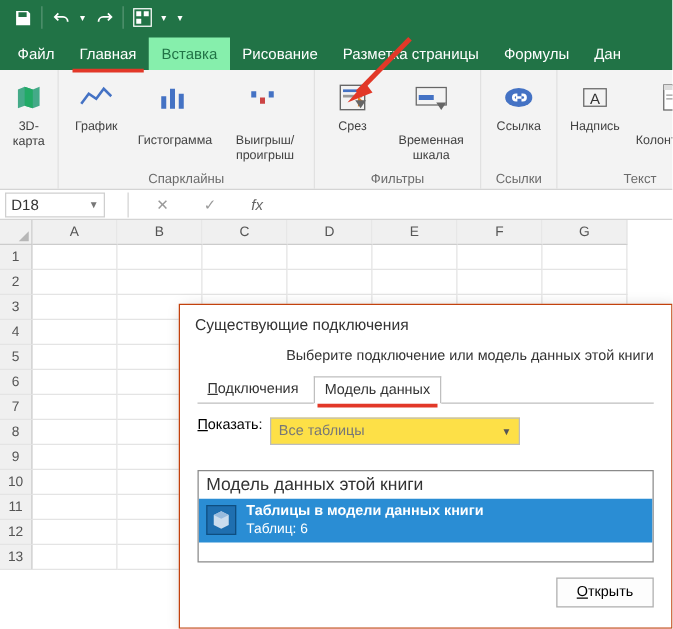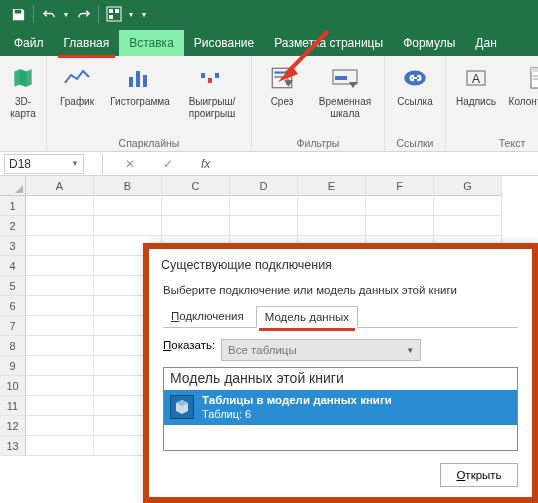--- a/index.html
+++ b/index.html
@@ -12,21 +12,21 @@
 
   .ribbon-tabs { background:#217346; display:flex; align-items:flex-end; height:28px; padding-left:4px; }
   .rtab { padding:6px 10px 6px; color:#fff; font-size:12px; cursor:pointer; position:relative; }
   .rtab.active { background:#86efac; color:#217346; }
   .rtab.home-underline::after { content:""; position:absolute; left:4px; right:4px; bottom:-2px; height:3px; background:#e23828; }
 
   .ribbon-body { background:#f3f3f3; border-bottom:1px solid #d4d4d4; height:96px; display:flex; }
   .rgroup { border-right:1px solid #e1e1e1; display:flex; flex-direction:column; justify-content:space-between; padding:4px 4px 2px; }
   .rgroup-items { display:flex; gap:2px; flex:1; }
   .ritem { display:flex; flex-direction:column; align-items:center; justify-content:flex-start; width:52px; cursor:pointer; padding-top:2px; }
-  .ritem.wide { width:70px; }
+  .ritem.wide { width:70px;gap:11px; }
   .ritem.narrow { width:38px; }
   .ritem .icon { width:32px; height:32px; display:flex; align-items:center; justify-content:center; margin-bottom:2px; }
   .ritem .lbl { font-size:10px; color:#424242; text-align:center; line-height:1.15; }
   .rgroup-title { font-size:10.5px; color:#6b6b6b; text-align:center; padding:1px 0 0; }
 
   .namebox-bar { display:flex; align-items:center; height:24px; border-bottom:1px solid #d4d4d4; background:#fff;gap:16px; }
   .namebox { width:80px; border:1px solid #cfcfcf; height:20px; margin:2px 2px 2px 4px; display:flex; align-items:center; padding:0 4px; font-size:12px; color:#333; justify-content:space-between;}
   .namebox .dd { font-size:8px; color:#777; }
   .fx-sep { width:1px; background:#d4d4d4; height:20px; }
   .fx-btn { width:22px; text-align:center; color:#999; font-size:12px; }
@@ -38,35 +38,35 @@
   .corner { width:26px; height:20px; background:#f0f0f0; border-right:1px solid #ccc; border-bottom:1px solid #ccc; position:relative;}
   .corner::after { content:""; position:absolute; right:2px; bottom:2px; width:0;height:0;border-left:8px solid transparent; border-bottom:8px solid #b7b7b7;}
   .rowhdr { width:26px; height:20px; background:#f0f0f0; border-right:1px solid #ccc; border-bottom:1px solid #e4e4e4; font-size:11px; color:#555; display:flex; align-items:center; justify-content:center;}
   .cols { flex:1; display:flex; flex-direction:column; }
   .colhdrs { display:flex; }
   .colhdr { width:68px; height:20px; background:#f0f0f0; border-right:1px solid #e4e4e4; border-bottom:1px solid #ccc; font-size:11px; color:#555; display:flex; align-items:center; justify-content:center;}
   .cells { display:flex; flex-direction:column;}
   .cellrow { display:flex; }
   .cell { width:68px; height:20px; border-right:1px solid #e4e4e4; border-bottom:1px solid #e4e4e4; }
 
-  .dialog { position:absolute; left:143px; top:243px; width:395px; height:260px; background:#fff; border:6px solid #c2410c; box-shadow: 3px 3px 12px rgba(0,0,0,0.25); }
+  .dialog { position:absolute; left:143px; top:243px; width:395px; height:260px; background:#fff; border:1px solid #c2410c; box-shadow: 3px 3px 12px rgba(0,0,0,0.25); }
   .dialog .dtitle { padding:9px 12px 12px; font-size:12.5px; color:#333; }
-  .dialog .dmsg { padding:0 14px 10px; font-size:11.5px; color:#333; }
+  .dialog .dmsg { padding:0 14px 10px; font-size:11.5px; color:#333;text-align:right; }
   .dialog .dtabs { display:flex; padding:0 14px; }
   .dtab { padding:4px 8px; font-size:11.5px; color:#333; border-bottom:1px solid transparent; margin-right:4px; cursor:pointer;}
   .dtab .ul { text-decoration:underline; }
   .dtab.active { border:1px solid #bfbfbf; border-bottom:1px solid #fff; background:#fff; position:relative; z-index:2;}
   .dtabline { height:1px; background:#bfbfbf; margin:0 14px; position:relative; top:-1px;}
   .dtab.active.red-under::after { content:""; position:absolute; left:2px; right:2px; bottom:-4px; height:3px; background:#e23828;}
   .drow { display:flex; padding:10px 14px 6px; gap:6px;}
   .drow label { font-size:11.5px;}
   .drow label .ul { text-decoration:underline;}
-  .dselect { flex:0 0 200px; height:22px; border:1px solid #bdbdbd; background:#e5e5e5; display:flex; align-items:center; justify-content:space-between; padding:0 6px; font-size:11.5px; color:#777;}
+  .dselect { flex:0 0 200px; height:22px; border:1px solid #bdbdbd; background:#fde047; display:flex; align-items:center; justify-content:space-between; padding:0 6px; font-size:11.5px; color:#777;}
   .dselect .dd { font-size:8px; color:#555;}
-  .listbox { margin:0 14px 0; border:1px solid #8a8a8a; height:84px; overflow:hidden;}
+  .listbox { margin:14px 14px 0; border:1px solid #8a8a8a; height:74px; overflow:hidden;}
   .listbox .section { font-size:14px; padding:2px 6px 4px; color:#333; }
   .listbox .item { display:flex; align-items:center; background:#2a8dd4; color:#fff; padding:4px 6px; gap:8px;}
   .listbox .item .cubeicon { width:24px; height:24px; background:#1f6fb0; border:1px solid #0e4e80; display:flex;align-items:center;justify-content:center;}
   .listbox .item .txts { display:flex; flex-direction:column; line-height:1.2;}
   .listbox .item .t1 { font-size:11.5px; font-weight:bold;}
   .listbox .item .t2 { font-size:11px;}
   .dbtns { display:flex; justify-content:flex-end; padding:12px 14px 0; gap:8px;}
   .dbtn { min-width:78px; height:24px; border:1px solid #adadad; background:#fdfdfd; font-size:11.5px; cursor:pointer; display:flex;align-items:center;justify-content:center;}
   .dbtn .ul { text-decoration: underline; text-decoration-skip-ink: none;}
 

